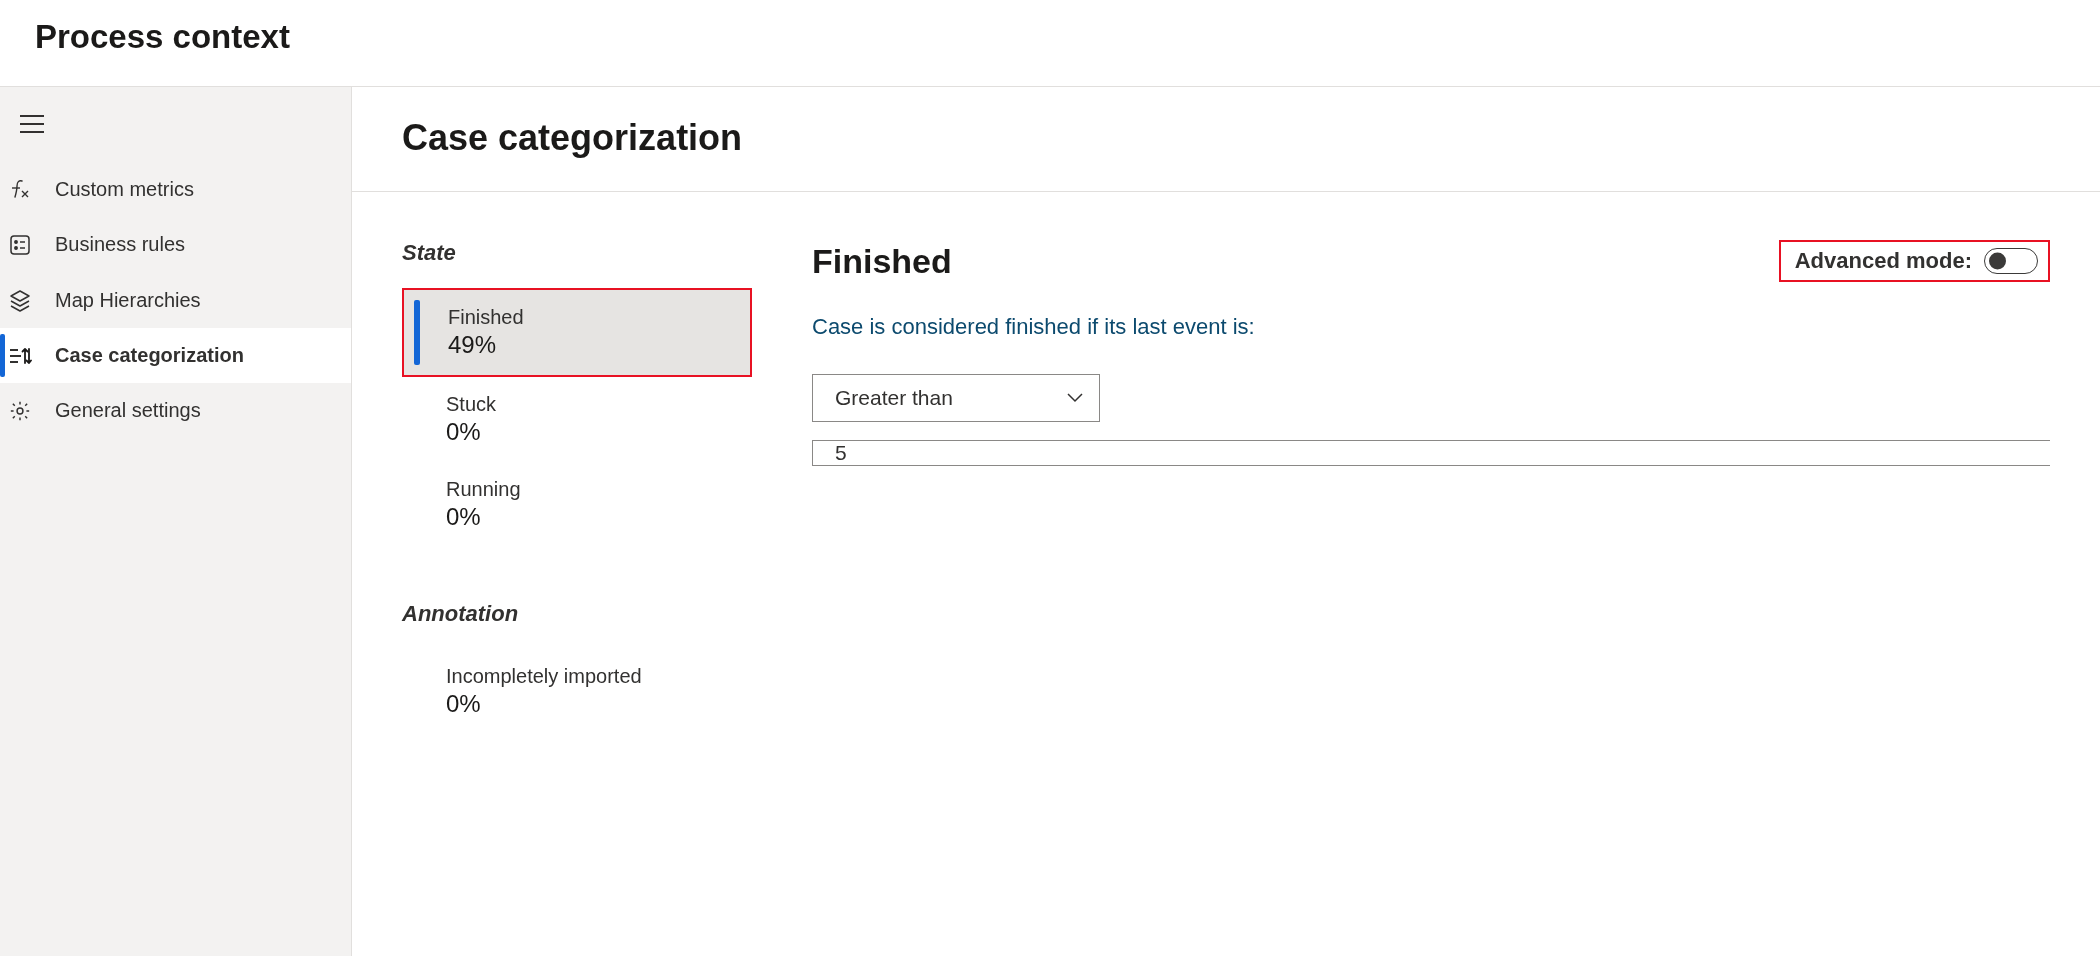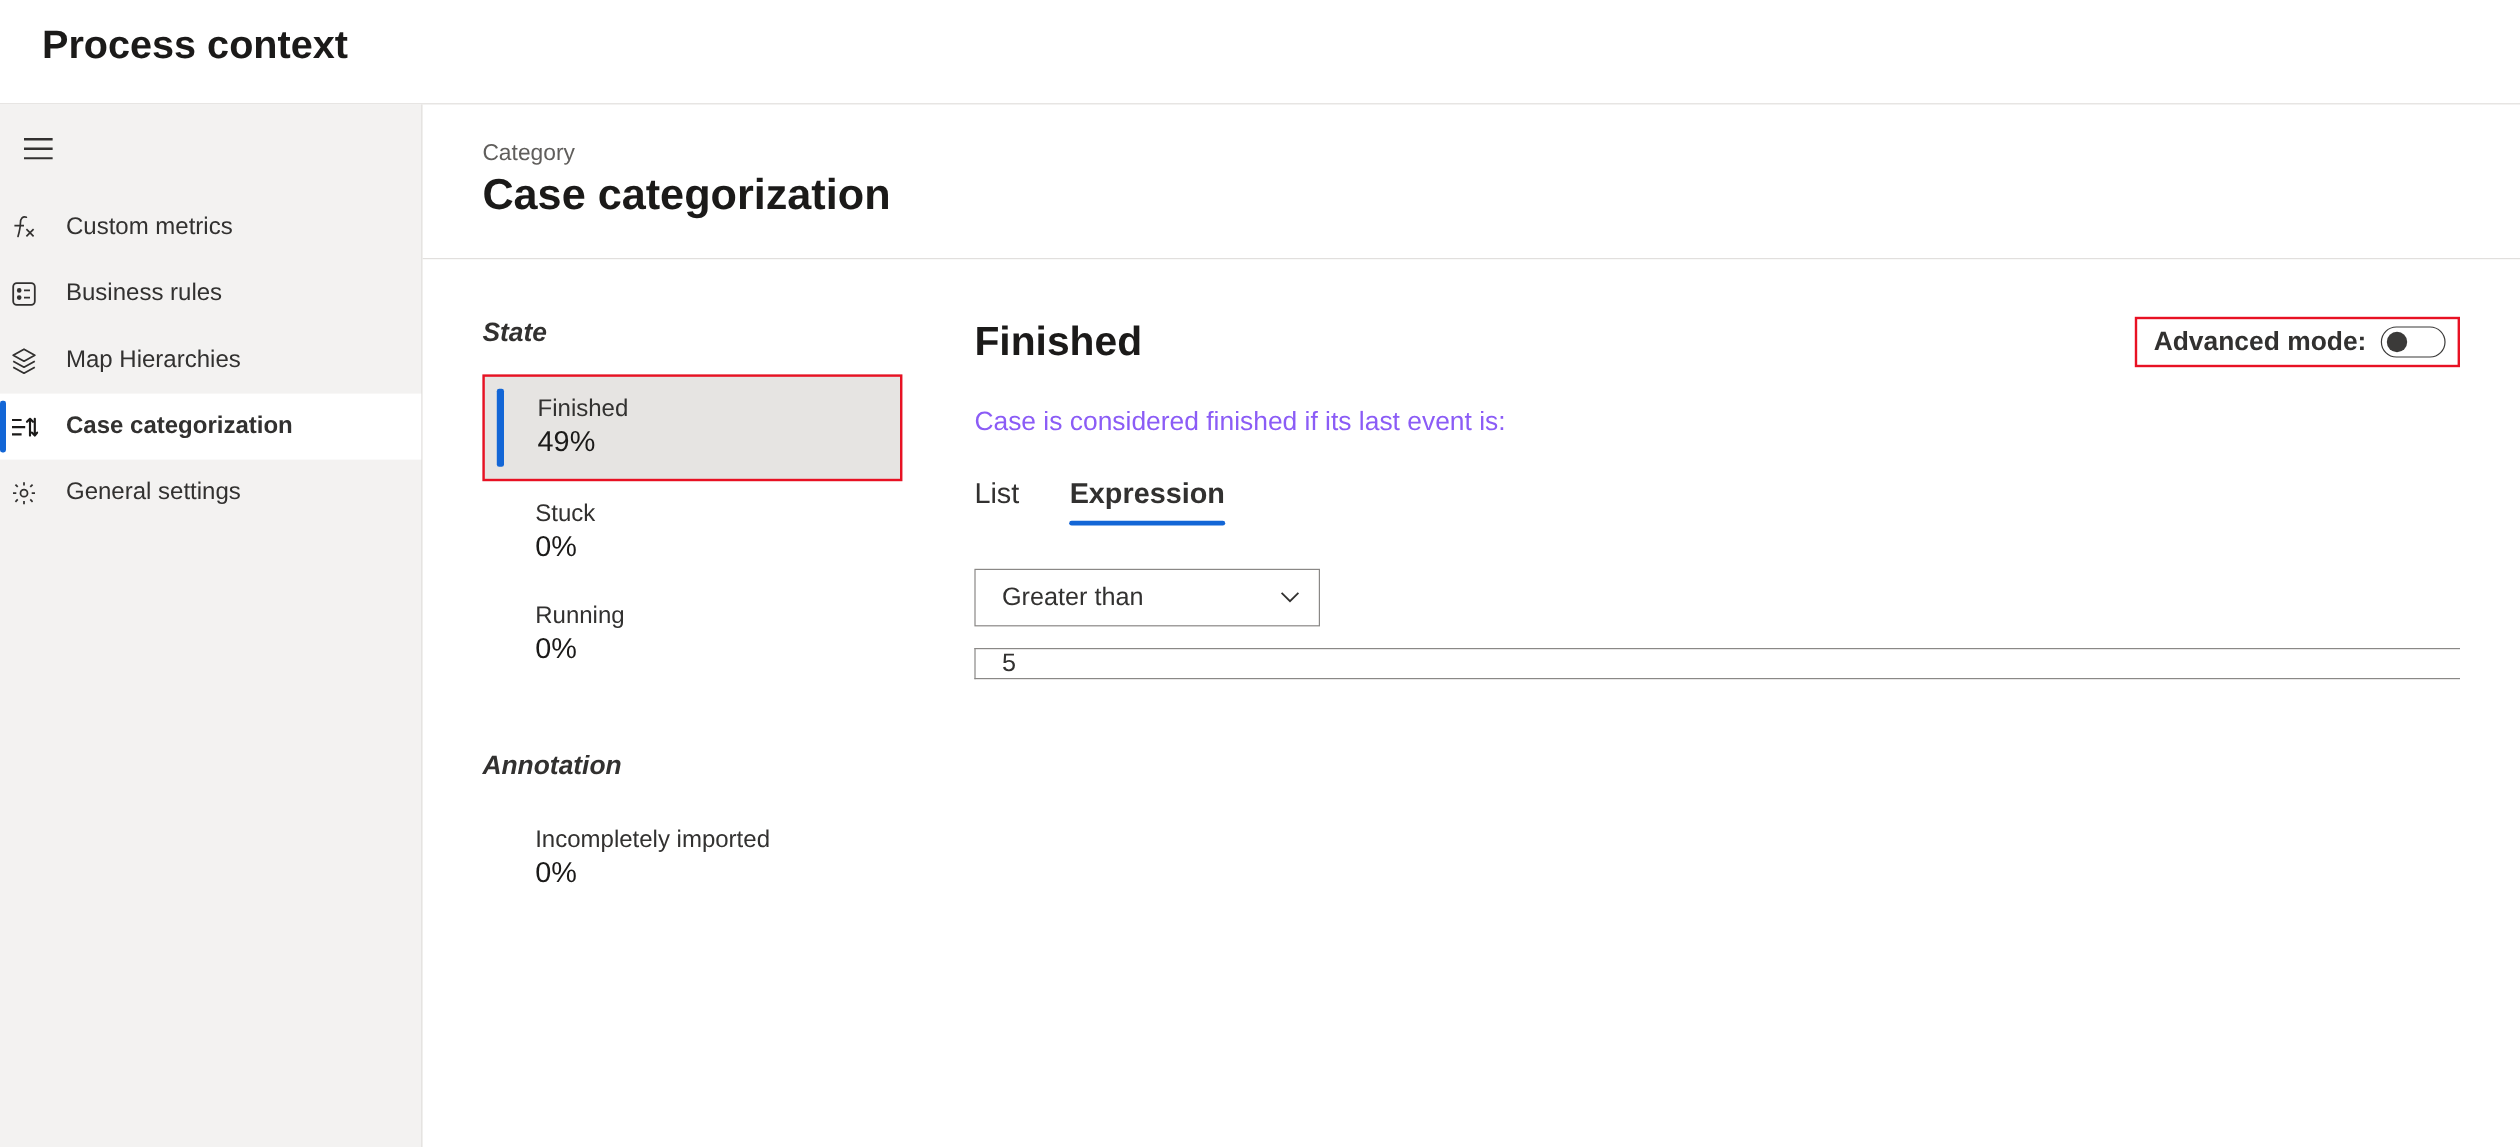--- a/index.html
+++ b/index.html
@@ -182,21 +182,21 @@
     left: 4px;
     top: 50%;
     transform: translateY(-50%);
     width: 17px;
     height: 17px;
     background: #3b3a39;
     border-radius: 50%;
   }
   .description {
     font-size: 22px;
-    color: #8b5cf6;
+    color: #0c4a6e;
     margin-bottom: 34px;
   }
   .tabs {
     display: flex;
     gap: 42px;
     margin-bottom: 38px;
   }
   .tab {
     font-size: 24px;
     color: #323130;
@@ -318,21 +318,20 @@
         <svg width="22" height="22" viewBox="0 0 24 24" fill="none" stroke="#323130" stroke-width="1.6">
             <circle cx="12" cy="12" r="3.2"></circle>
             <path d="M12 2v3M12 19v3M4.2 4.2l2.1 2.1M17.7 17.7l2.1 2.1M2 12h3M19 12h3M4.2 19.8l2.1-2.1M17.7 6.3l2.1-2.1"></path>
           </svg>
       </span>
       <span>General settings</span>
     </div>
   </aside>
 
   <main class="main">
-    <div class="category-label">Category</div>
     <div class="category-title">Case categorization</div>
     <hr class="divider">
 
     <div class="content-row">
       <div class="left-col">
         <div class="section-label">State</div>
         <div class="state-list">
           <div class="state-item selected">
             <div class="state-name">Finished</div>
             <div class="state-value">49%</div>
@@ -362,24 +361,20 @@
           <div class="advanced-wrap">
             <span class="advanced-label">Advanced mode:</span>
             <div class="toggle">
               <div class="toggle-knob"></div>
             </div>
           </div>
         </div>
 
         <div class="description">Case is considered finished if its last event is:</div>
 
-        <div class="tabs">
-          <div class="tab">List</div>
-          <div class="tab active">Expression</div>
-        </div>
 
         <div class="controls-row">
           <div class="select-box">
             <span>Greater than</span>
             <svg width="16" height="10" viewBox="0 0 16 10" fill="none" stroke="#323130" stroke-width="1.5">
                 <polyline points="1,1 8,8 15,1"></polyline>
               </svg>
           </div>
           <input class="input-box" type="text" value="5" style="">
         </div>

